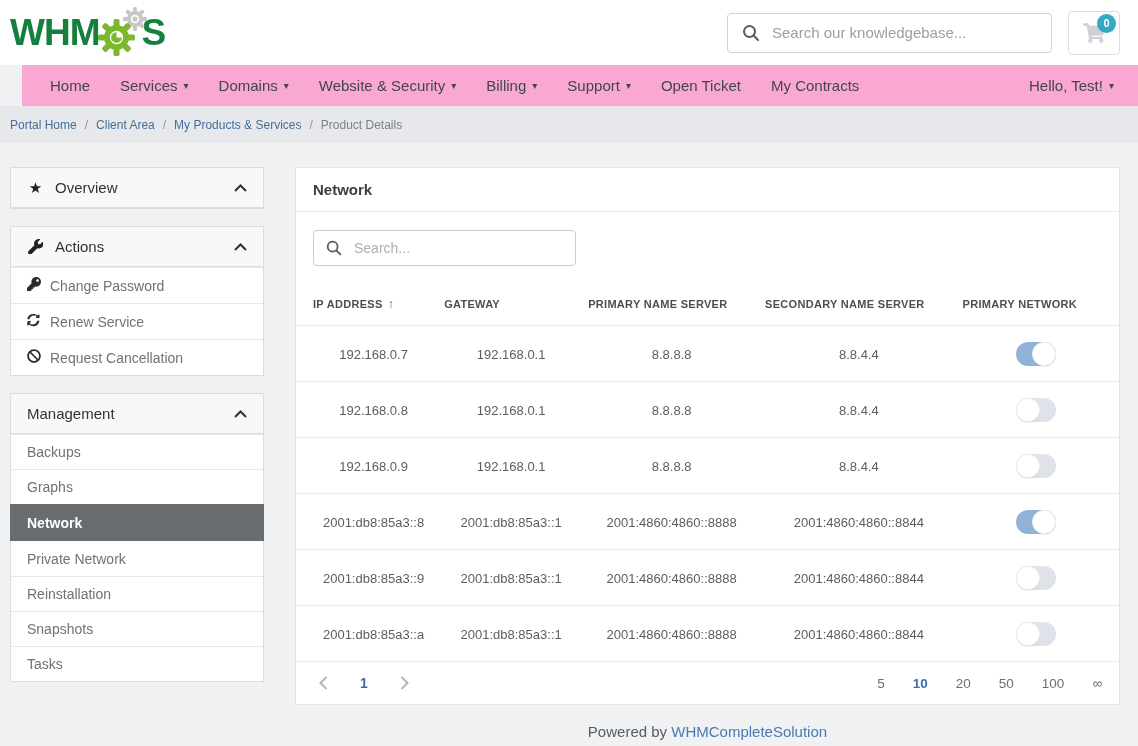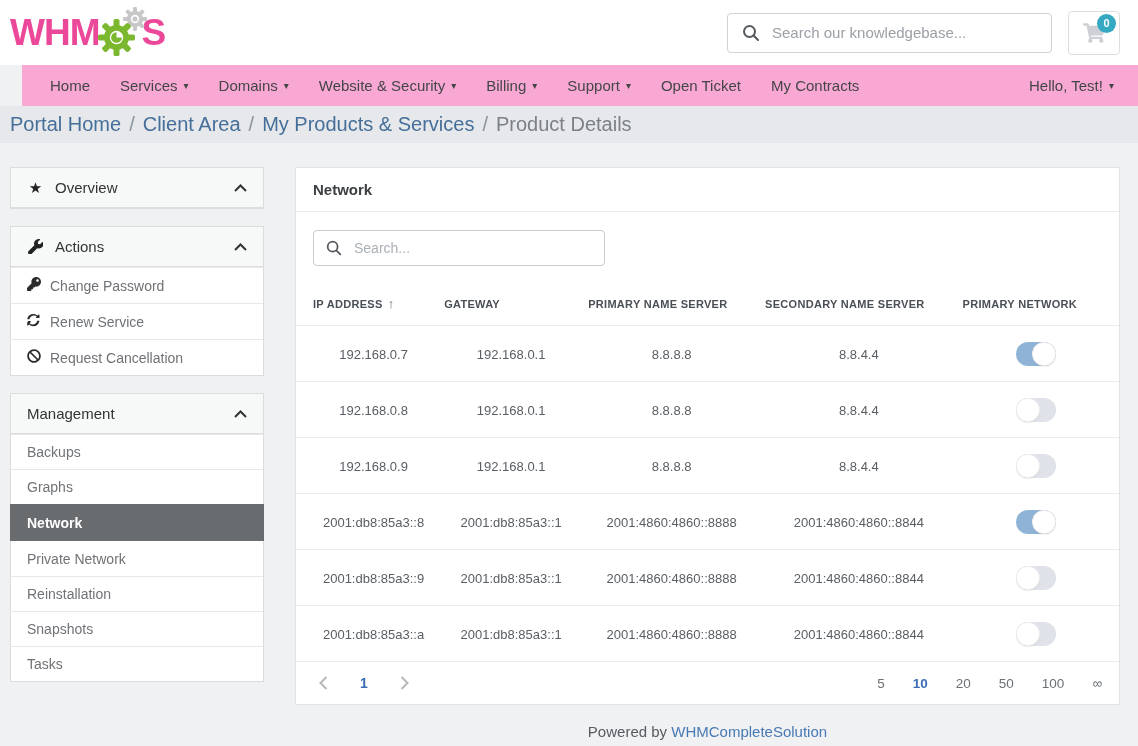--- a/index.html
+++ b/index.html
@@ -6,21 +6,21 @@
   html,body { width:1138px; }
   body {
     font-family:"Liberation Sans","DejaVu Sans",sans-serif;
     background:#f0f1f3; color:#444; min-height:746px;
   }
   a { text-decoration:none; cursor:pointer; }
 
   
   .top-header { height:65px; background:#fff; display:flex; align-items:center; padding:0 18px 0 10px; }
   .logo { display:flex; align-items:center; cursor:pointer; }
-  .logo-text { font-size:37px; font-weight:700; color:#ec4899; letter-spacing:-1px; line-height:1; }
+  .logo-text { font-size:37px; font-weight:700; color:#15803d; letter-spacing:-1px; line-height:1; }
   .logo-gears { position:relative; width:46px; height:48px; margin:0 -3px 0 -1px; }
   .gear-small { position:absolute; top:-2px; right:-3px; }
   .gear-big { position:absolute; bottom:1px; left:0; }
 
   .kb-search { margin-left:auto; position:relative; width:325px; }
   .kb-search input {
     width:100%; height:40px; border:1px solid #d2d2d2; border-radius:4px;
     padding:0 4px 0 44px; font-size:15px; color:#555; outline:none;
     font-family:inherit; background:#fff;
   }
@@ -32,21 +32,21 @@
   .cart-badge { position:absolute; top:2px; right:3px; width:19px; height:19px; border-radius:50%;
     background:#35a9c2; color:#fff; font-size:11px; font-weight:700; text-align:center; line-height:19px; }
 
   
   .main-nav { height:41px; background:#f9a8d4; display:flex; align-items:center; padding:0 24px 0 28px;margin-left:22px; }
   .nav-item { font-size:15px; color:#434547; margin-right:30px; display:flex; align-items:center; white-space:nowrap; }
   .caret { font-size:10px; color:#434547; margin-left:6px; line-height:1; }
   .nav-user { margin-left:auto; margin-right:0; }
 
   
-  .breadcrumb { height:37px; background:#e6e8ec; display:flex; align-items:center; padding:0 10px; font-size:20px; }
+  .breadcrumb { height:37px; background:#e6e8ec; display:flex; align-items:center; padding:0 10px; font-size:12px; }
   .breadcrumb a { color:#456f99; }
   .breadcrumb .sep { color:#8b949c; margin:0 8px; }
   .breadcrumb .current { color:#7b8186; }
 
   
   .content { display:flex; align-items:flex-start; padding:24px 18px 0 10px; gap:31px; }
   .sidebar { width:254px; flex-shrink:0; }
   .main-col { flex:1; min-width:0; }
 
   
@@ -60,21 +60,21 @@
   .panel-item:first-of-type { border-top:none; }
   .panel-item svg { flex-shrink:0; }
   .panel-item.active { background:#696c6e; color:#fff; font-weight:700; border-top-color:#696c6e;
     margin:0 -1px; padding:10px 17px; }
   .panel-item.active + .panel-item { border-top:none; padding-top:10px;text-align:right; }
 
   
   .card { background:#fff; border:1px solid #e3e3e3; }
   .card-header { padding:13px 17px; font-size:15px; font-weight:700; color:#3c4043; border-bottom:1px solid #ececec; }
   .card-body { padding-top:18px; }
-  .table-search { position:relative; width:292px; margin:0 17px 14px 17px; }
+  .table-search { position:relative; width:263px; margin:0 17px 14px 17px; }
   .table-search input { width:100%; height:36px; border:1px solid #ccc; border-radius:4px;
     padding:0 10px 0 40px; font-size:14px; color:#555; outline:none; font-family:inherit; }
   .table-search input::placeholder { color:#aab0b6; }
   .table-search .search-ic { position:absolute; left:12px; top:9px; }
 
   table { width:100%; border-collapse:collapse; table-layout:fixed; }
   th { text-align:left; font-size:11px; font-weight:700; color:#4a4f55; letter-spacing:.3px;
     padding:16px 10px 14px 0; white-space:nowrap; }
   th:first-child, td:first-child { padding-left:17px; }
   .sort-arrow { font-size:13px; font-weight:400; color:#5f6468; margin-left:5px; }

